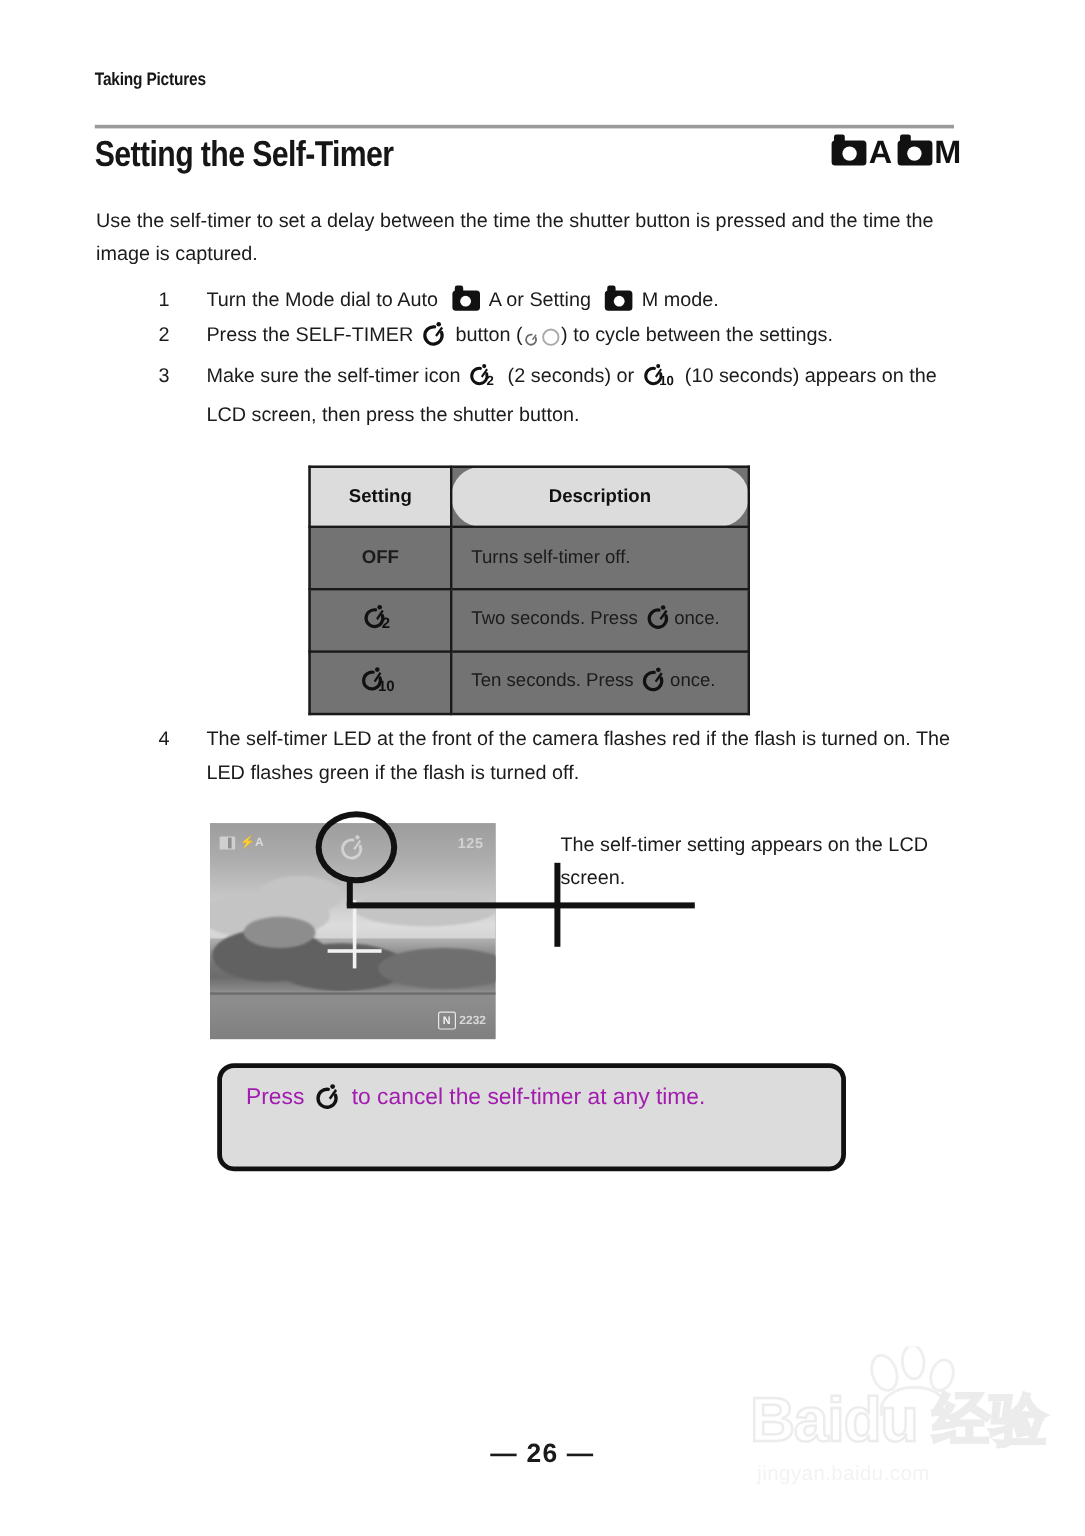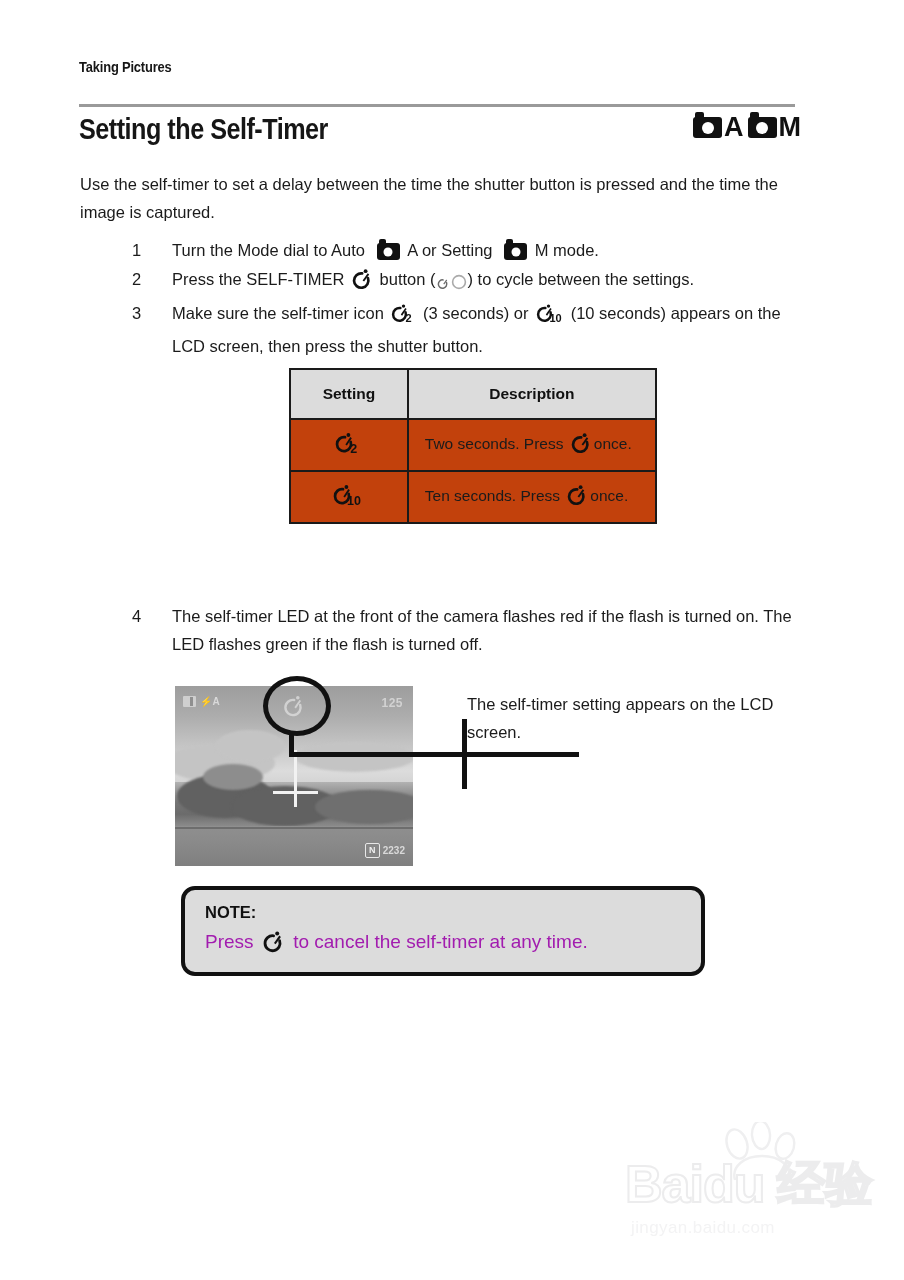--- a/index.html
+++ b/index.html
@@ -137,45 +137,44 @@
 
   
   .st {
     display: inline-block;
     vertical-align: -5px;
   }
 
   
   .tbl {
     position: absolute;
-    left: 257px; top: 368px;
+    left: 257px; top: 388px;
     width: 368px;
     border-collapse: collapse;
-    background: #c2410c;
-    margin-left: 32px;
+    background: #737373;
   }
   .tbl td, .tbl th {
     border: 2px solid #1a1a1a;
     padding: 0;
     vertical-align: middle;
   }
   .tbl th {
     background: #dcdcdc;
     height: 48px;
     font-size: 15.5px;
     font-weight: bold;
     color: #111;
   }
   .tbl td {
     height: 50px;
     font-size: 15.5px;
     color: #1b1b1b;
   }
   .col-set { width: 122px; text-align: center; }
-  .col-desc { width: 246px; text-align: left; padding-left: 16px !important; }
+  .col-desc { width: 246px; text-align: left; padding-left: 16px !important; border-radius: 25px; }
   .cell-off { font-weight: bold; text-align: center; }
 
   
   .step4 {
     position: absolute;
     left: 132px; top: 602px;
     width: 665px;
     display: flex;
     font-size: 16.5px;
     line-height: 28px;
@@ -436,21 +435,21 @@
       <span class="txt">
         <span>Make sure the self-timer icon</span>
         <span class="st" style="margin:0 3px;">
           <svg width="24" height="21" viewBox="0 0 24 21" aria-hidden="true">
             <path d="M9.4 5.0 A6.4 6.4 0 1 0 14.6 9.4" fill="none" stroke="#111" stroke-width="2.5" stroke-linecap="round"></path>
             <path d="M9.8 11.6 L14.3 5.0 L15.6 6.1 L11.1 12.7 Z" fill="#111"></path>
             <circle cx="12.5" cy="3.1" r="1.7" fill="#111"></circle>
             <text x="14.4" y="18.6" font-family="Liberation Sans, sans-serif" font-size="11" font-weight="bold" fill="#111">2</text>
           </svg>
         </span>
-        <span>(3 seconds) or</span>
+        <span>(2 seconds) or</span>
         <span class="st" style="margin:0 3px;">
           <svg width="27" height="21" viewBox="0 0 27 21" aria-hidden="true">
             <path d="M9.4 5.0 A6.4 6.4 0 1 0 14.6 9.4" fill="none" stroke="#111" stroke-width="2.5" stroke-linecap="round"></path>
             <path d="M9.8 11.6 L14.3 5.0 L15.6 6.1 L11.1 12.7 Z" fill="#111"></path>
             <circle cx="12.5" cy="3.1" r="1.7" fill="#111"></circle>
             <text x="13.4" y="18.6" font-family="Liberation Sans, sans-serif" font-size="11" font-weight="bold" fill="#111">10</text>
           </svg>
         </span>
         <span>(10 seconds) appears on the LCD screen, then press the shutter button.</span>
       </span>
@@ -458,20 +457,24 @@
   </div>
 
   <table class="tbl">
     <thead>
       <tr>
         <th class="col-set">Setting</th>
         <th class="col-desc" style="text-align:center;padding-left:0 !important;">Description</th>
       </tr>
     </thead>
     <tbody>
+      <tr>
+        <td class="col-set cell-off">OFF</td>
+        <td class="col-desc">Turns self-timer off.</td>
+      </tr>
       <tr>
         <td class="col-set">
           <span class="st">
             <svg width="27" height="25" viewBox="0 0 27 25" aria-hidden="true">
               <path d="M10.0 6.2 A7.0 7.0 0 1 0 15.7 11.0" fill="none" stroke="#111" stroke-width="2.7" stroke-linecap="round"></path>
               <path d="M10.4 13.4 L15.3 6.1 L16.8 7.3 L11.9 14.6 Z" fill="#111"></path>
               <circle cx="13.4" cy="4.0" r="1.9" fill="#111"></circle>
               <text x="15.2" y="21.6" font-family="Liberation Sans, sans-serif" font-size="12.5" font-weight="bold" fill="#111">2</text>
             </svg>
           </span>
@@ -562,34 +565,34 @@
 
     <div class="callout-circle"></div>
     <div class="callout-stem"></div>
     <div class="callout-horiz"></div>
     <div class="callout-bar"></div>
   </div>
 
   <div class="callout-text">The self-timer setting appears on the LCD screen.</div>
 
   <div class="note">
-    <div class="note-title">NOTE:</div>
     <div class="note-body">
       <span>Press</span>
       <span class="st" style="margin:0 4px;">
         <svg width="21" height="22" viewBox="0 0 21 22" aria-hidden="true">
           <path d="M10.6 4.8 A7.5 7.5 0 1 0 16.6 9.7" fill="none" stroke="#111" stroke-width="2.8" stroke-linecap="round"></path>
           <path d="M11.0 12.0 L16.3 4.6 L17.9 5.9 L12.6 13.3 Z" fill="#111"></path>
           <circle cx="14.2" cy="2.5" r="2.0" fill="#111"></circle>
         </svg>
       </span>
       <span>to cancel the self-timer at any time.</span>
     </div>
   </div>
 
+  <div class="folio">— 26 —</div>
 
   <div class="watermark">
     <svg class="paw" width="92" height="64" viewBox="0 0 92 64" aria-hidden="true">
       <ellipse cx="20" cy="22" rx="10" ry="15" fill="none" stroke="#efeff0" stroke-width="2.4" transform="rotate(-18 20 22)"></ellipse>
       <ellipse cx="44" cy="13" rx="9" ry="14" fill="none" stroke="#efeff0" stroke-width="2.4" transform="rotate(-4 44 13)"></ellipse>
       <ellipse cx="68" cy="24" rx="9" ry="13" fill="none" stroke="#efeff0" stroke-width="2.4" transform="rotate(16 68 24)"></ellipse>
       <path d="M18 58 C14 44 28 34 45 34 C62 34 76 44 72 58" fill="none" stroke="#efeff0" stroke-width="2.4"></path>
     </svg>
     <div class="wm-text">Baidu</div>
     <div class="wm-cn">经验</div>

